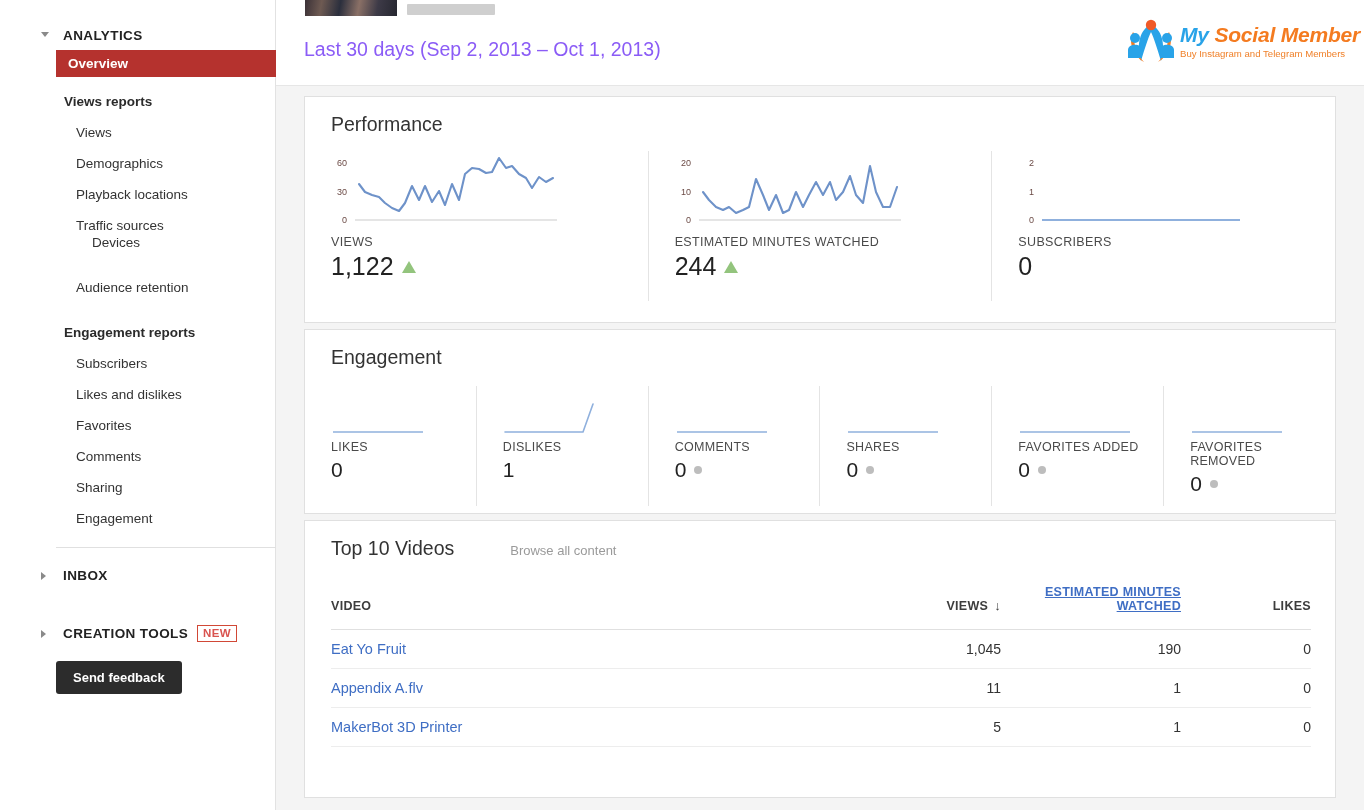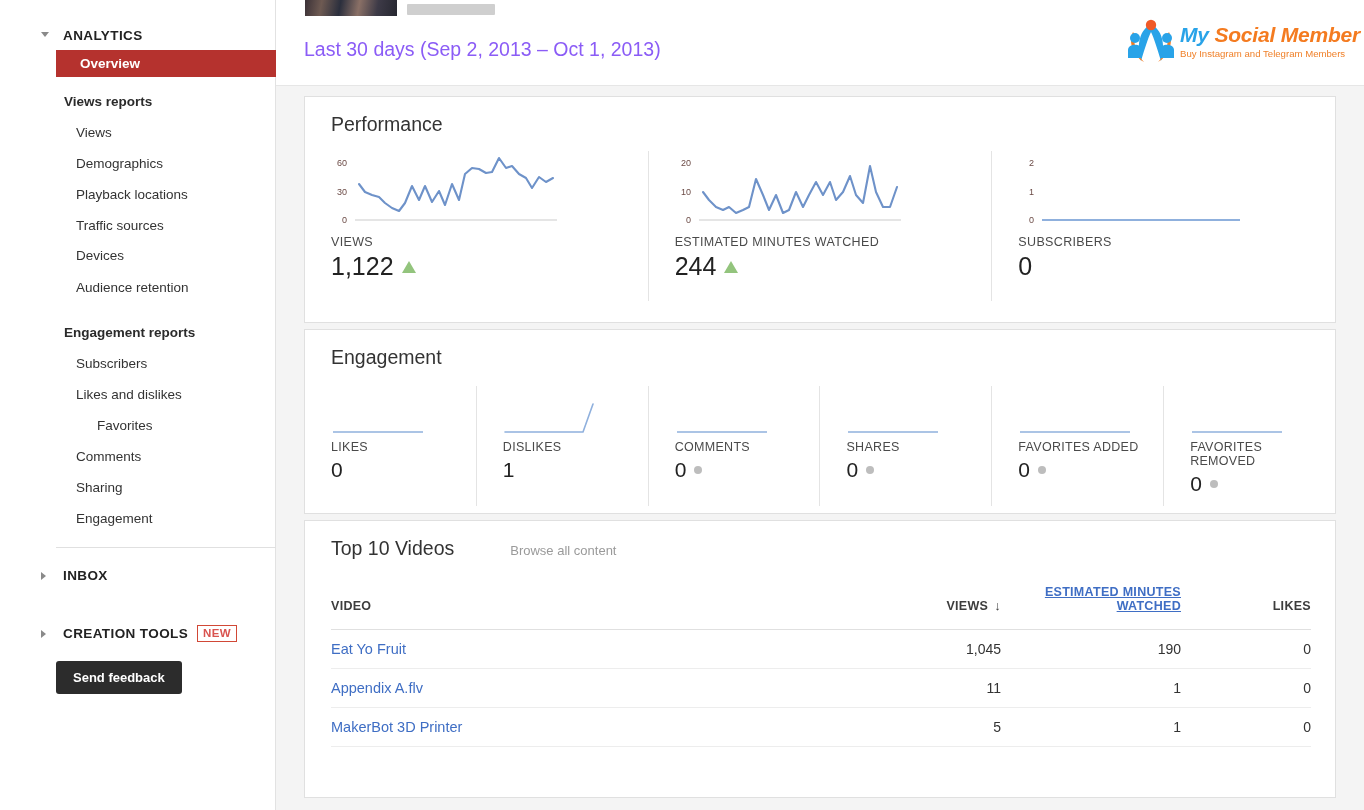--- a/index.html
+++ b/index.html
@@ -63,21 +63,21 @@
     color: #222222;
   }
   .nav-selected {
     position: absolute;
     left: 56px;
     width: 224px;
     height: 27px;
     background: #b5322e;
     display: flex;
     align-items: center;
-    padding-left: 24px;
+    padding-left: 12px;
   }
   .nav-selected span {
     color: #ffffff;
     font-size: 13.5px;
     font-weight: bold;
   }
   .nav-group-label {
     position: absolute;
     left: 64px;
     font-size: 13.5px;
@@ -351,27 +351,27 @@
 
     <div class="nav-selected" style="top:50px;">
       <span>Overview</span>
     </div>
 
     <div class="nav-group-label" style="top:94px;">Views reports</div>
     <div class="nav-item" style="top:125px;">Views</div>
     <div class="nav-item" style="top:156px;">Demographics</div>
     <div class="nav-item" style="top:187px;">Playback locations</div>
     <div class="nav-item" style="top:218px;">Traffic sources</div>
-    <div class="nav-item" style="top:248px;">Devices</div>
+    <div class="nav-item" style="top:235px;margin-left:16px;">Devices</div>
     <div class="nav-item" style="top:280px;">Audience retention</div>
 
     <div class="nav-group-label" style="top:325px;">Engagement reports</div>
     <div class="nav-item" style="top:356px;">Subscribers</div>
     <div class="nav-item" style="top:387px;">Likes and dislikes</div>
-    <div class="nav-item" style="top:418px;margin-left:21px;">Favorites</div>
+    <div class="nav-item" style="top:418px;">Favorites</div>
     <div class="nav-item" style="top:449px;">Comments</div>
     <div class="nav-item" style="top:480px;">Sharing</div>
     <div class="nav-item" style="top:511px;">Engagement</div>
 
     <div class="sidebar-divider" style="top:547px;"></div>
 
     <div class="nav-section-head" style="position:absolute; top:560px; margin-top:0;">
       <span class="caret caret-right" style="top:12px;"></span>
       <span class="nav-section-title">INBOX</span>
     </div>

